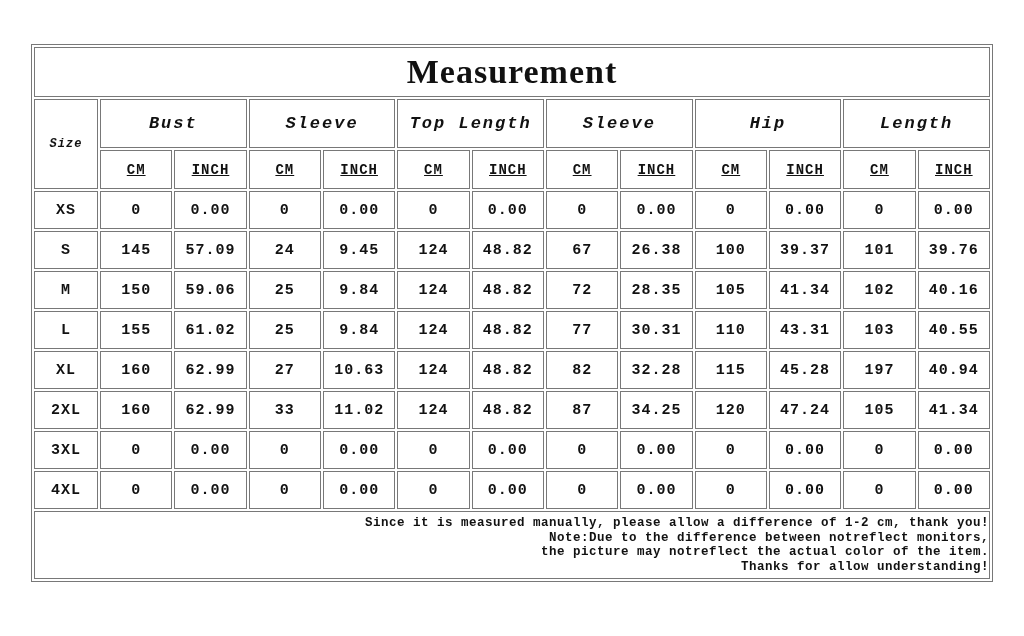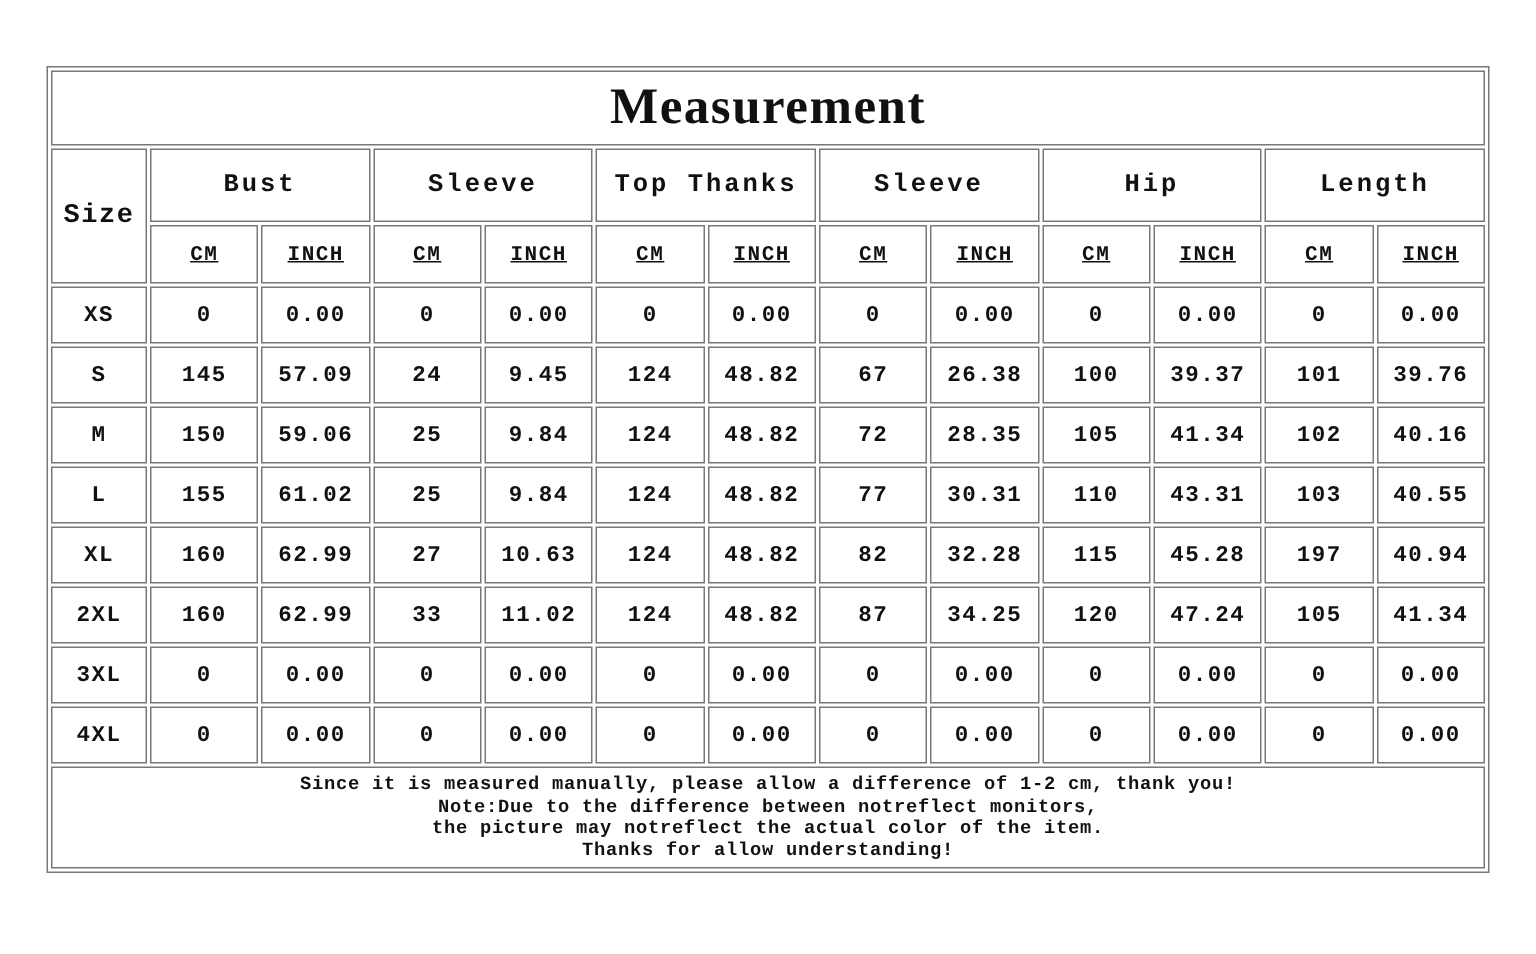--- a/index.html
+++ b/index.html
@@ -40,23 +40,24 @@
     font-family: "Liberation Serif", "DejaVu Serif", serif;
     font-weight: normal;
     font-size: 34px;
     letter-spacing: 1px;
   }
   th.group-cell {
     height: 47px;
     font-size: 17px;
     font-weight: bold;
     letter-spacing: 2px;
+    font-style: italic;
   }
   th.size-cell-head {
-    font-size: 18px;
+    font-size: 12px;
     font-weight: bold;
     letter-spacing: 1px;
   }
   th.unit-cell {
     height: 37px;
     font-size: 14px;
     letter-spacing: 1px;
     text-decoration: underline;
   }
   td.size-cell, td.value-cell {
@@ -65,21 +66,21 @@
     letter-spacing: 1px;
   }
   td.footer-cell {
     height: 66px;
     border: 1px solid #787878;
   }
   .footer-line {
     font-size: 12.5px;
     font-weight: bold;
     line-height: 14.5px;
-    text-align: center;
+    text-align: right;
     letter-spacing: 0.5px;
     white-space: nowrap;
   }
 </style>
 </head>
 <body>
 
 <div class="sheet">
   <table class="meas">
     <colgroup>
@@ -100,21 +101,21 @@
 
     <tbody>
         <tr>
       <td class="title-cell" colspan="13">Measurement</td>
     </tr>
 
     <tr>
       <th class="group-cell size-cell-head" rowspan="2">Size</th>
       <th class="group-cell" colspan="2">Bust</th>
       <th class="group-cell" colspan="2">Sleeve</th>
-      <th class="group-cell" colspan="2">Top Thanks</th>
+      <th class="group-cell" colspan="2">Top Length</th>
       <th class="group-cell" colspan="2">Sleeve</th>
       <th class="group-cell" colspan="2">Hip</th>
       <th class="group-cell" colspan="2">Length</th>
     </tr>
 
     <tr>
       <th class="unit-cell">CM</th>
       <th class="unit-cell">INCH</th>
       <th class="unit-cell">CM</th>
       <th class="unit-cell">INCH</th>

